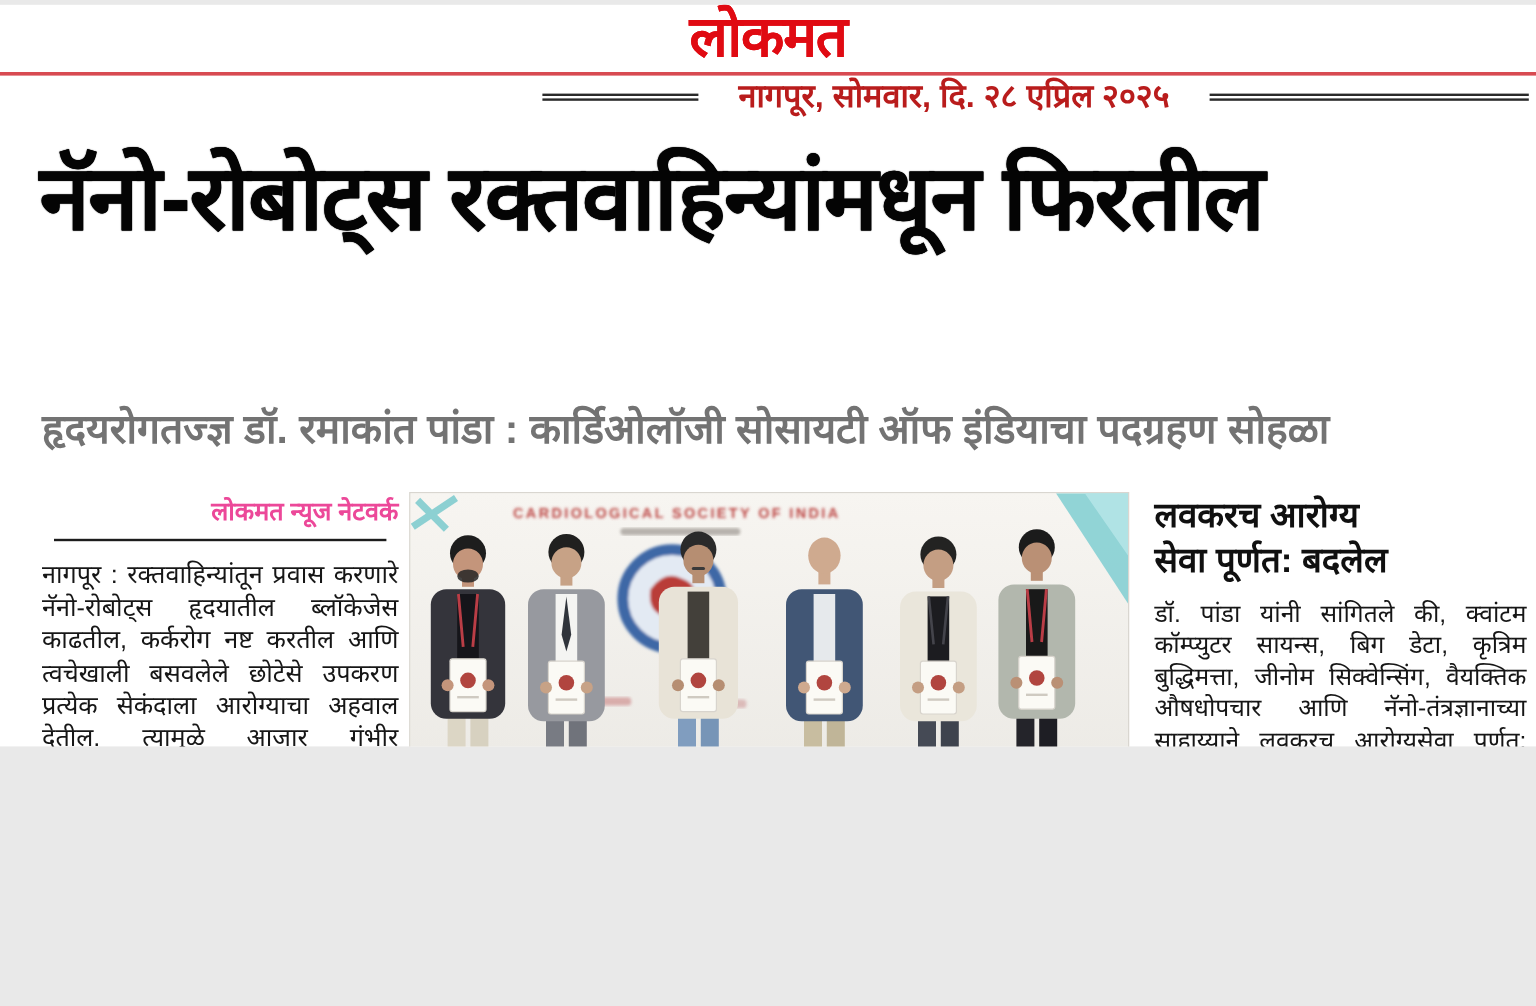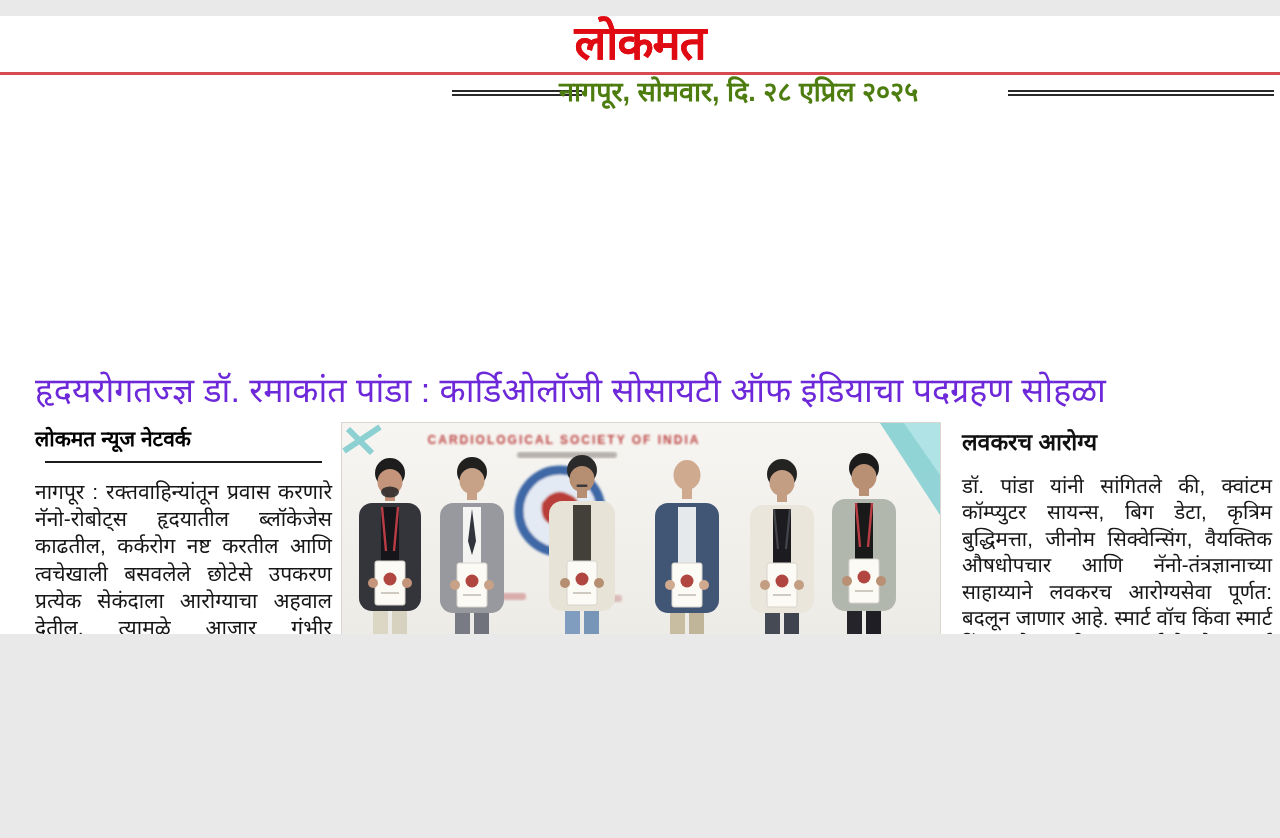--- a/index.html
+++ b/index.html
@@ -1,54 +1,54 @@
 <!DOCTYPE html>
 <html><head>
 <meta charset="utf-8">
 <style>
   * { margin:0; padding:0; box-sizing:border-box; }
   html,body { background:#e9e9e9; }
   #page {
-    position:relative; width:1280px; height:618px; margin:16px auto;
+    position:relative; width:1280px; height:618px; margin:4px auto;
     background:#ffffff; overflow:hidden; color:#111;
     font-family:"Liberation Sans","DejaVu Sans",sans-serif;
   }
 
   
   .masthead {
     position:absolute; left:0; right:0; top:1px; text-align:center;
     font-size:47px; font-weight:900; color:#e00a12; letter-spacing:-1px;
     line-height:52px; text-shadow:0 0 .5px #e00a12;
   }
   .top-red-rule { position:absolute; left:0; right:0; top:56px; height:3px; background:#d84a51; }
 
   
   .dateline {
-    position:absolute; left:559px; top:59px; width:420px; 
-    font-size:27px; font-weight:700; color:#4d7c0f; line-height:34px; letter-spacing:0;
+    position:absolute; left:585px; top:59px; width:420px; text-align:center;
+    font-size:27px; font-weight:700; color:#b91c1c; line-height:34px; letter-spacing:0;
   }
   .dl-rule { position:absolute; top:74px; height:6px; border-top:2px solid #2a2a2a; border-bottom:2px solid #2a2a2a; }
   .dl-rule.left  { left:452px; width:130px; }
   .dl-rule.right { left:1008px; right:6px; }
 
   
   .headline {
     position:absolute; left:33px; top:104px; width:1230px;
     font-size:75px; line-height:114px; font-weight:900; color:#040404;
     letter-spacing:-1px; white-space:nowrap;
     text-shadow:0 0 1px #000, 0.4px 0 0 #000;
   }
   .subheadline {
-    position:absolute; left:35px; top:350px; width:1230px;
-    font-size:34px; line-height:48px; font-weight:400; color:#6d28d9; white-space:nowrap;
+    position:absolute; left:35px; top:330px; width:1230px;
+    font-size:34px; line-height:48px; font-weight:700; color:#737373; white-space:nowrap;
   }
 
   
   .left-col { position:absolute; left:35px; top:410px; width:297px; }
-  .byline { text-align:left; font-size:21px; font-weight:700; color:#000000; line-height:26px; }
+  .byline { text-align:right; font-size:21px; font-weight:700; color:#ec4899; line-height:26px; }
   .byline-rule { margin:9px auto 0 auto; width:277px; height:2px; background:#1c1c1c; }
   .body-text {
     margin-top:15px; font-size:21px; line-height:27.2px; text-align:justify;
     color:#161616; font-weight:500;
   }
   .body-text .lead { font-weight:400; }
 
   
   .photo {
     position:absolute; left:341px; top:406px; width:600px; height:342px;
@@ -65,21 +65,21 @@
     position:absolute; left:317px; top:796px; width:152px; height:13px;
     background:#e8271e; border-radius:9px; transform:rotate(3.4deg); opacity:.92; z-index:5;
   }
   .red-annotation::before {
     content:""; position:absolute; left:-9px; top:-3px; width:38px; height:18px;
     background:#e8271e; border-radius:50%;
   }
 
   
   .right-col { position:absolute; left:962px; top:407px; width:310px; }
-  .right-heading { font-size:23px; line-height:38px; font-weight:800; color:#101010; }
+  .right-heading { font-size:29px; line-height:38px; font-weight:800; color:#101010; }
   .right-body {
     margin-top:12px; font-size:20.5px; line-height:26.4px; text-align:justify;
     color:#161616; font-weight:500;
   }
 
   
   .photo-sliver {
     position:absolute; left:962px; top:816px; width:318px; height:22px;
     background:
       radial-gradient(40px 26px at 145px 18px, #d4606a 0%, #a24450 55%, transparent 75%),
@@ -95,20 +95,21 @@
 <div id="page">
 
   <div class="masthead">लोकमत</div>
   <div class="top-red-rule"></div>
 
   <div class="dl-rule left"></div>
   <div class="dateline">नागपूर, सोमवार, दि. २८ एप्रिल २०२५</div>
   <div class="dl-rule right"></div>
 
   <div class="headline">
+    <div>नॅनो-रोबोट्स रक्तवाहिन्यांमधून फिरतील</div>
   </div>
   <div class="subheadline">हृदयरोगतज्ज्ञ डॉ. रमाकांत पांडा : कार्डिओलॉजी सोसायटी ऑफ इंडियाचा पदग्रहण सोहळा</div>
 
   <div class="left-col">
     <div class="byline">लोकमत न्यूज नेटवर्क</div>
     <div class="byline-rule"></div>
     <p class="body-text"><span class="lead">नागपूर :</span> <span>रक्तवाहिन्यांतून प्रवास करणारे नॅनो-रोबोट्स हृदयातील ब्लॉकेजेस काढतील, कर्करोग नष्ट करतील आणि त्वचेखाली बसवलेले छोटेसे उपकरण प्रत्येक सेकंदाला आरोग्याचा अहवाल देतील. त्यामुळे आजार गंभीर होण्यापूर्वीच रुग्णावर उपचार सुरू होतील, आज आपल्याला ही कल्पना अद्भुत वाटत असली तरी, पुढच्या १५ ते २० वर्षांत हे प्रत्यक्षात येणार आहे, यावर मोठ्या प्रमाणात संशोधन सुरू आहे, अशी माहिती देशातील अग्रगण्य हृदयरोगतज्ज्ञ डॉ. रमाकांत पांडा यांनी रविवारी नागपुरात दिली.</span></p>
   </div>
 
   <div class="photo">
@@ -317,19 +318,20 @@
 
   <div class="caption">
     <div>सचिन पाटील, डॉ. अमर आमले, डॉ. रमाकांत पांडा, डॉ. प्रफुल्ल केरकर, डॉ. दीपक साने व</div>
     <div>डॉ. मनीष जुनेजा.</div>
   </div>
   <div class="red-annotation"></div>
 
   <div class="right-col">
     <div class="right-heading">
       <div>लवकरच आरोग्य</div>
+      <div>सेवा पूर्णत: बदलेल</div>
     </div>
     <p class="right-body">डॉ. पांडा यांनी सांगितले की, क्वांटम कॉम्प्युटर सायन्स, बिग डेटा, कृत्रिम बुद्धिमत्ता, जीनोम सिक्वेन्सिंग, वैयक्तिक औषधोपचार आणि नॅनो-तंत्रज्ञानाच्या साहाय्याने लवकरच आरोग्यसेवा पूर्णत: बदलून जाणार आहे. स्मार्ट वॉच किंवा स्मार्ट रिंग एवढेच नाही, तर स्मार्ट ब्रेसलेट, स्मार्ट शर्ट, स्मार्ट बेल्ट, स्मार्ट बूट, स्मार्ट मोजे आणि अगदी जीपीआरएसद्वारे शरीरावर नियंत्रण ठेवणारे उपकरणही उपलब्ध होतील. वर्षभर, दिवसाचे २४ तास, प्रत्येक सेकंदाला आपल्या आरोग्यात होणारे सूक्ष्म बदल हे उपकरण टिपतील.</p>
   </div>
 
   <div class="photo-sliver"></div>
 
 </div>
 
 </body></html>

